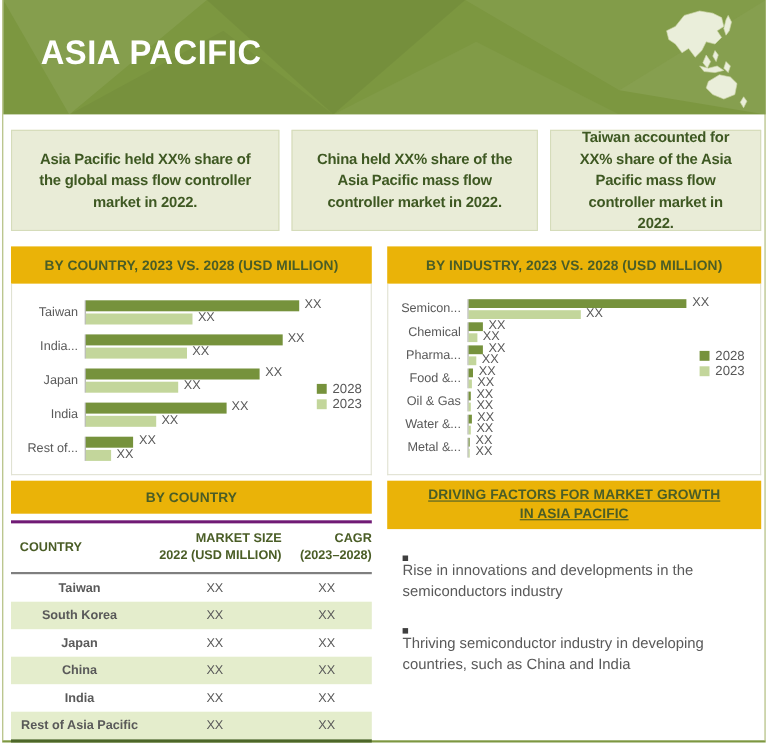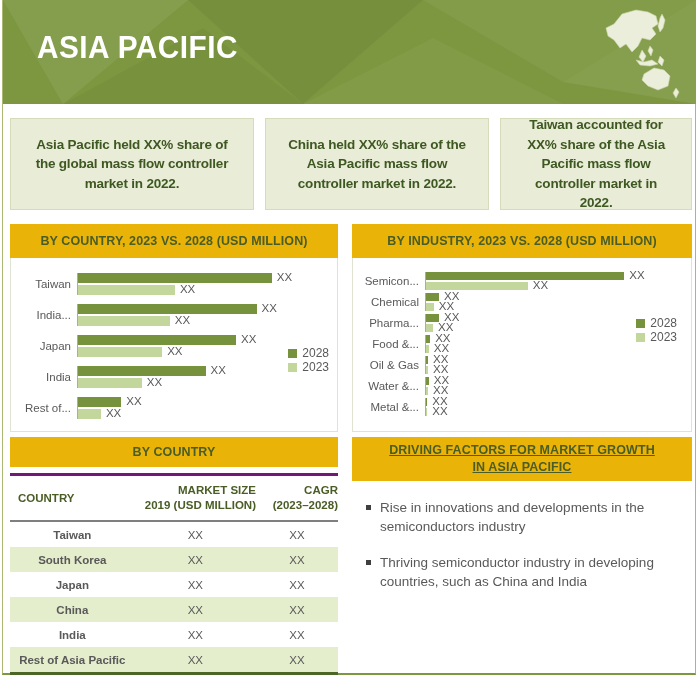--- a/index.html
+++ b/index.html
@@ -63,21 +63,21 @@
   .tbl-row { display: flex; align-items: center; height: 25px; }
   .tbl-row:nth-child(odd) { background: #e4edcc; }
   .tbl-row .td { font-size: 11.5px; color: #595959; text-align: center; }
   .td.c1 { width: 38%; font-weight: bold; }
   .td.c2 { width: 37%; } .td.c3 { width: 25%; }
 
   
   .factors { position: absolute; left: 352px; top: 437px; width: 340px; }
   .factors .section-header { height: 44px; flex-direction: column; line-height: 1.35; text-decoration: underline; }
   .factors-body { padding: 18px 10px 0 14px; }
-  .bullet-item { display: flex; margin-bottom: 17px; color: #595959; font-size: 13.5px; line-height: 1.4; }
+  .bullet-item { display: flex; margin-bottom: 17px; color: #595959; font-size: 13.5px; line-height: 1.4; flex-direction: column; }
   .bullet-sq { width: 5px; height: 5px; background: #3f3f3f; flex: none; margin: 6px 9px 0 0; }
 </style>
 </head>
 <body>
 
 <div id="page">
   <div id="frame"></div>
 
   <div class="banner">
     <svg class="facets" width="693" height="104" viewBox="0 0 693 104">
@@ -303,21 +303,21 @@
     </div>
   </div>
 
   <div class="table-wrap">
     <div class="section-header">BY COUNTRY</div>
     <div class="tbl">
       <div class="tbl-head">
         <div class="th c1">COUNTRY</div>
         <div class="th c2">
           <div>MARKET SIZE</div>
-          <div>2019 (USD MILLION)</div>
+          <div>2022 (USD MILLION)</div>
         </div>
         <div class="th c3">
           <div>CAGR</div>
           <div>(2023–2028)</div>
         </div>
       </div>
       <div class="tbl-row">
         <div class="td c1">Taiwan</div>
         <div class="td c2">XX</div>
         <div class="td c3">XX</div>

